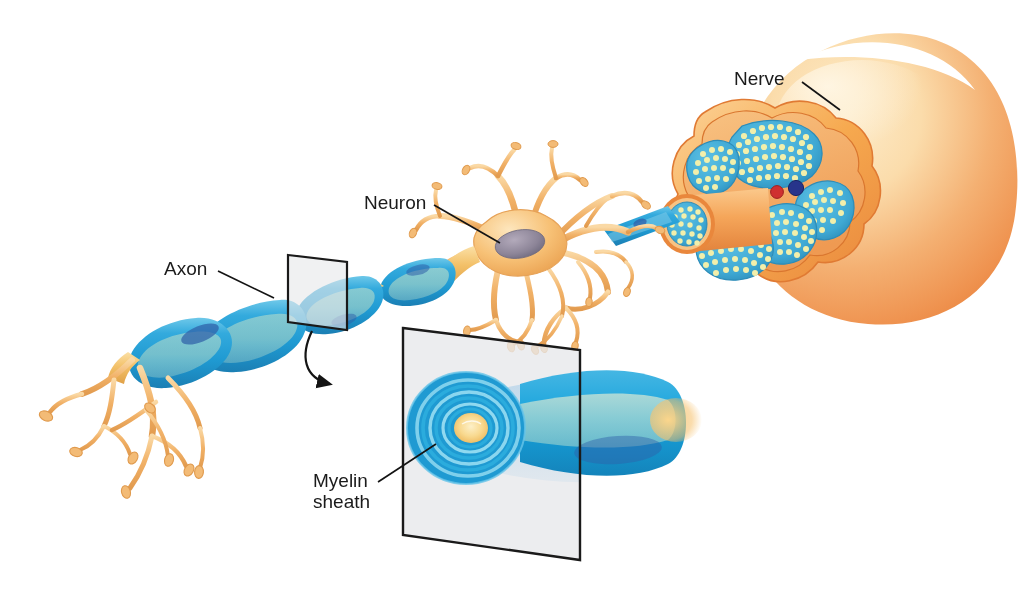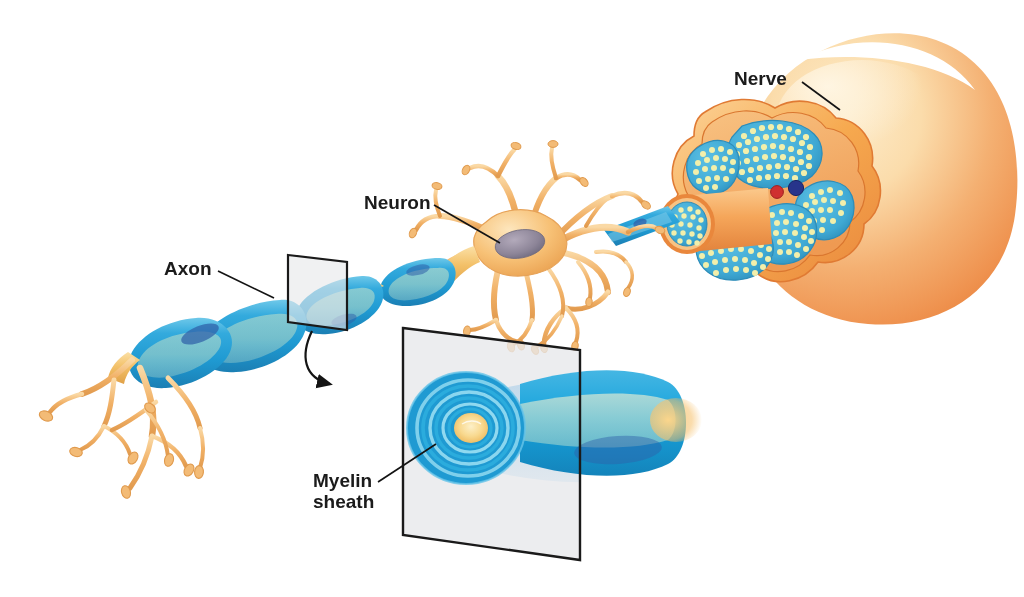--- a/index.html
+++ b/index.html
@@ -10,21 +10,20 @@
   }
   body {
     font-family: "Liberation Sans", sans-serif;
   }
   #stage {
     position: relative;
     width: 1024px;
     height: 597px;
     background: #ffffff;
     overflow: hidden;
-    font-weight: bold;
   }
   #stage svg {
     position: absolute;
     top: 0;
     left: 0;
     width: 1024px;
     height: 597px;
   }
   .lbl {
     font-family: "Liberation Sans", sans-serif;

